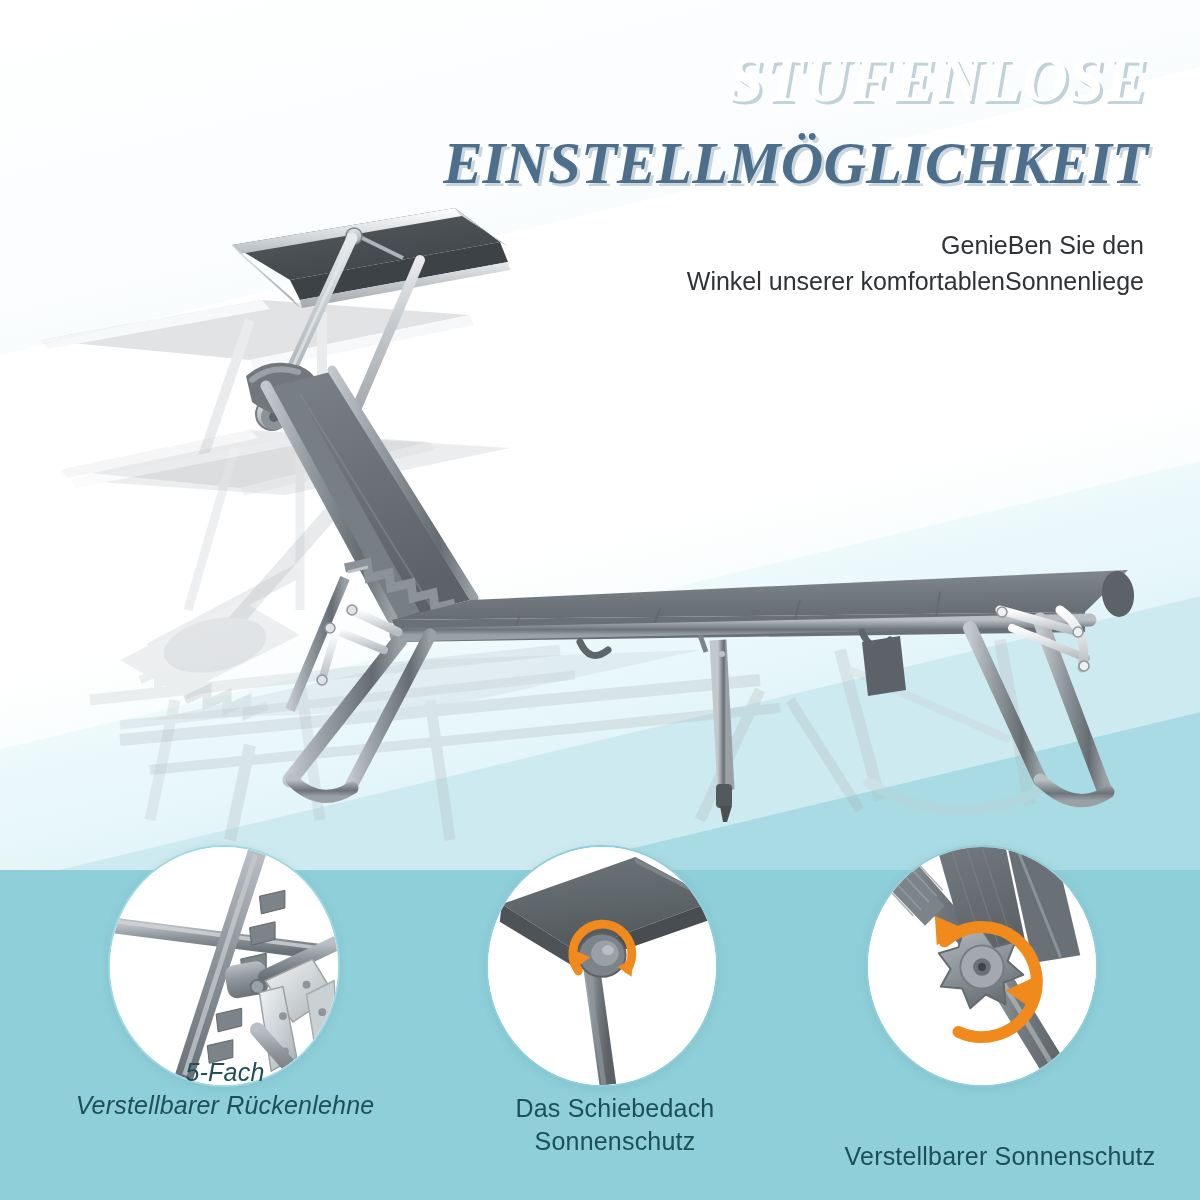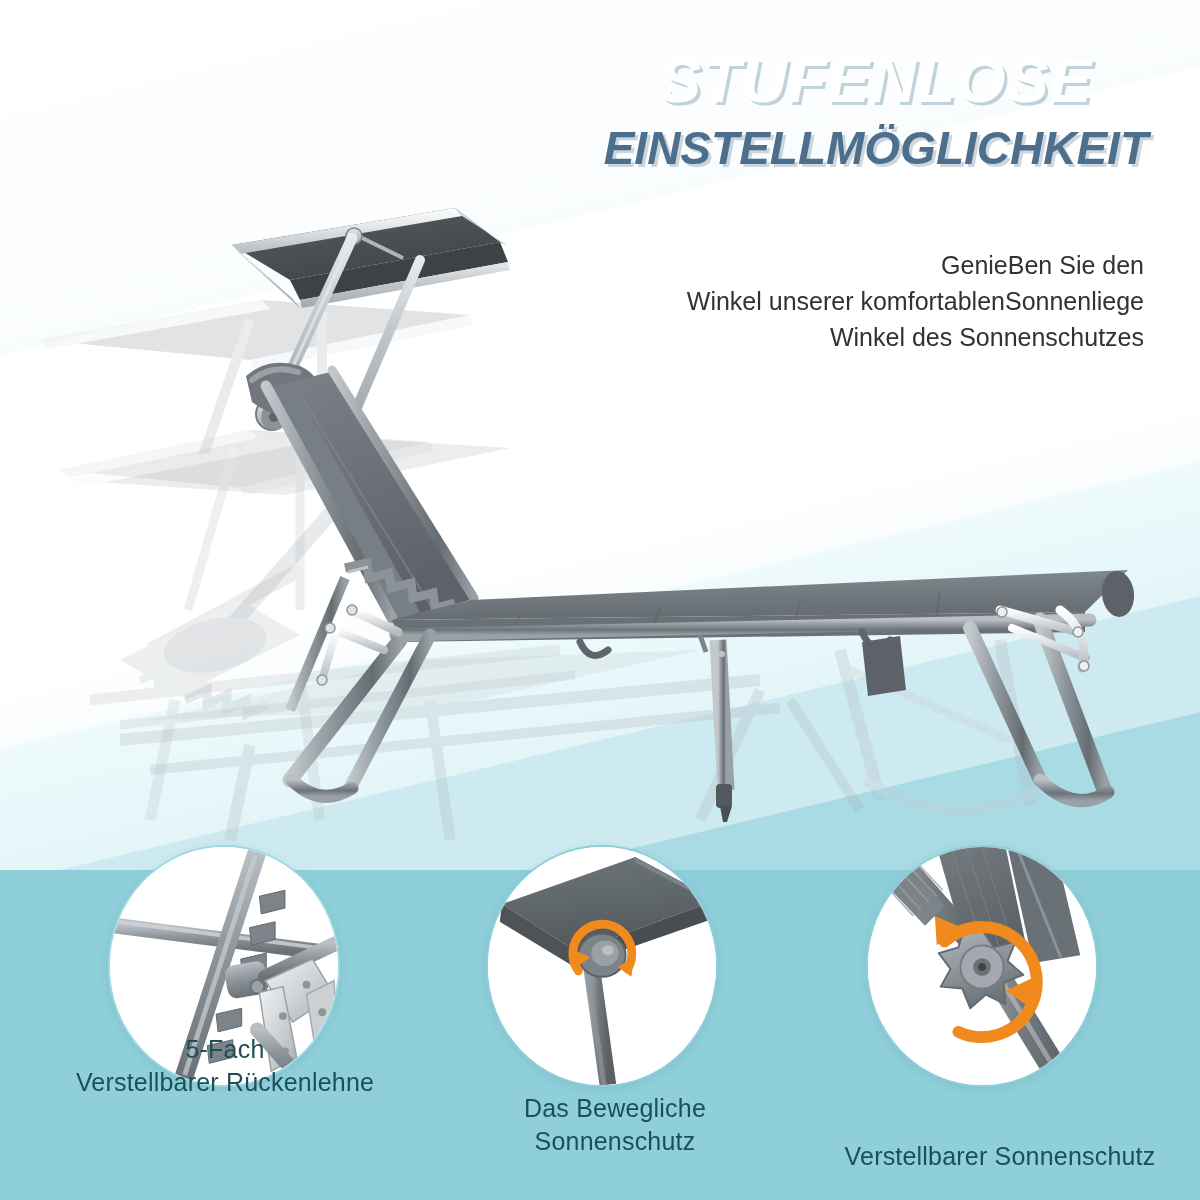--- a/index.html
+++ b/index.html
@@ -46,35 +46,35 @@
     background:linear-gradient(180deg,#cfeaf0 0%,#e8f6f9 100%);
     transform:rotate(-13.5deg);
   }
 
   .bg-bottom-fill {
     position:absolute; left:0; right:0; bottom:0; height:330px;
     background:#8ecfd9;
   }
 
   
-  .headline { position:absolute; right:52px; top:48px; text-align:center; z-index:30; }
+  .headline { position:absolute; right:52px; top:48px; text-align:right; z-index:30;font-family:Liberation Serif, serif; }
   .hl-line1 {
     font-size:63px; font-weight:bold; font-style:italic; color:#ffffff;
     letter-spacing:1px; line-height:1.02;
     text-shadow: 3px 3px 0 rgba(120,160,172,.45);
   }
   .hl-line2 {
-    font-size:46px; font-weight:bold; font-style:italic; color:#4d6f8b;
-    letter-spacing:0px; line-height:1.08; margin-top:12px;
+    font-size:59px; font-weight:bold; font-style:italic; color:#4d6f8b;
+    letter-spacing:0px; line-height:1.08; margin-top:20px;
     text-shadow: 3px 3px 0 rgba(120,150,170,.38);
   }
 
   .subcopy {
     position:absolute; right:56px; top:228px; text-align:right; z-index:30;
-    font-size:25px; color:#2f3336; line-height:1.43; font-weight:400;margin-top:20px;
+    font-size:25px; color:#2f3336; line-height:1.43; font-weight:400;
   }
   .subcopy div { white-space:nowrap; }
 
   
   .product-area { position:absolute; left:0; top:180px; width:1200px; height:680px; z-index:20; }
 
   .ghost { opacity:.16; }
   .ghost2 { opacity:.26; }
 
   
@@ -88,21 +88,21 @@
   .circ.c1 { left:108px; top:5px; }
   .circ.c2 { left:486px; top:5px; border-color:#8ecfdb; }
   .circ.c3 { left:866px; top:5px; border-color:#8ecfdb; }
   .circ svg { display:block; width:100%; height:100%; }
 
   
   .caption {
     position:absolute; z-index:36; text-align:center;
     color:#1d4f57; font-size:25px; line-height:1.3; letter-spacing:.2px;
   }
-  .cap1 { left:40px; top:1033px; width:370px; }
+  .cap1 { left:40px; top:1056px; width:370px;font-style:italic; }
   .cap2 { left:430px; top:1092px; width:370px; }
   .cap3 { left:800px; top:1140px; width:400px; }
   .caption div { white-space:nowrap; }
 </style>
 </head>
 <body>
 
 <div id="stage">
 
   <div class="bg-base"></div>
@@ -115,21 +115,20 @@
   <div class="bg-bottom-fill"></div>
 
   <div class="headline">
     <div class="hl-line1">STUFENLOSE</div>
     <div class="hl-line2">EINSTELLMÖGLICHKEIT</div>
   </div>
 
   <div class="subcopy">
     <div>GenieBen Sie den</div>
     <div>Winkel unserer komfortablenSonnenliege</div>
-    <div>Winkel des Sonnenschutzes</div>
   </div>
 
   <div class="product-area">
     <svg viewBox="0 0 1200 680" width="1200" height="680">
       <defs>
         <linearGradient id="tube" x1="0" y1="0" x2="0" y2="1">
           <stop offset="0%" stop-color="#b9bfc4"></stop>
           <stop offset="35%" stop-color="#8d949a"></stop>
           <stop offset="65%" stop-color="#6d7479"></stop>
           <stop offset="100%" stop-color="#9aa1a6"></stop>
@@ -482,21 +481,21 @@
       </svg>
     </div>
   </div>
 
   <div class="caption cap1">
     <div>5-Fach</div>
     <div>Verstellbarer Rückenlehne</div>
   </div>
 
   <div class="caption cap2">
-    <div>Das Bewegliche</div>
+    <div>Das Schiebedach</div>
     <div>Sonnenschutz</div>
   </div>
 
   <div class="caption cap3">
     <div>Verstellbarer Sonnenschutz</div>
   </div>
 
 </div>
 
 </body></html>

